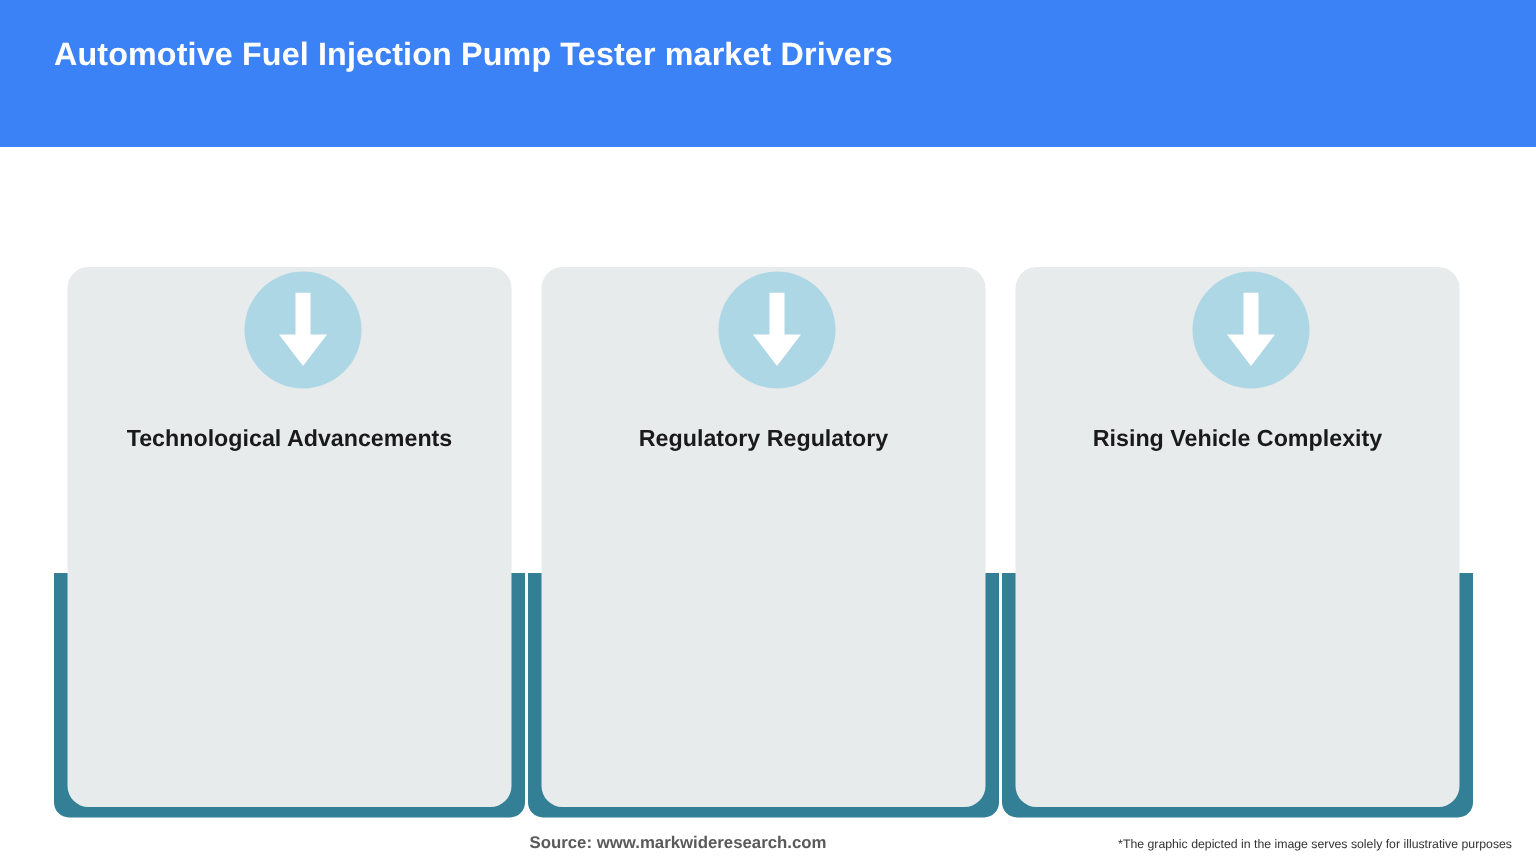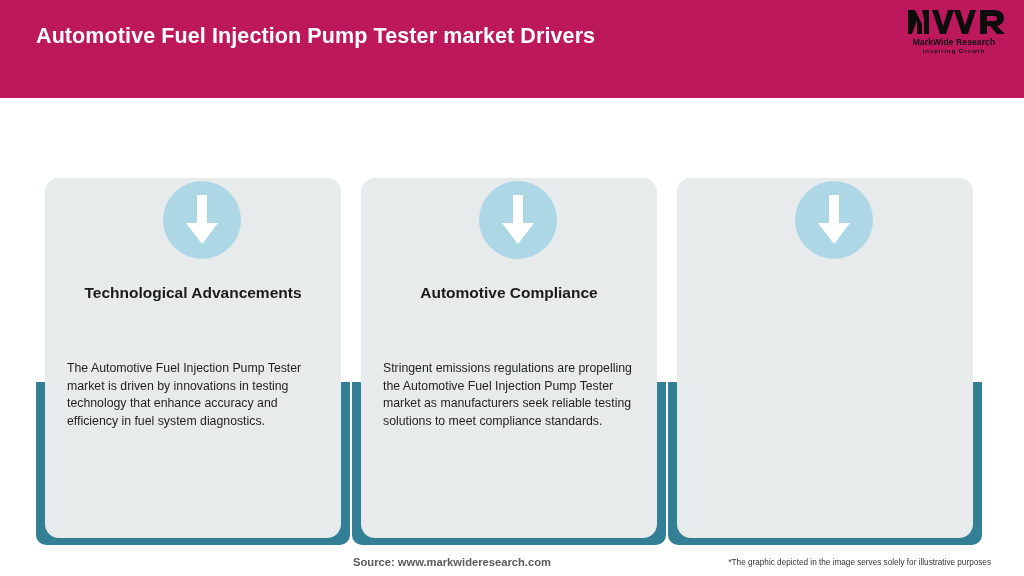--- a/index.html
+++ b/index.html
@@ -15,21 +15,21 @@
     position: relative;
   }
 
   
   .header {
     position: absolute;
     left: 0;
     top: 0;
     width: 1024px;
     height: 98px;
-    background: #be185d;
+    background: #3b82f6;
   }
   .header-title {
     position: absolute;
     left: 36px;
     top: 24px;
     font-size: 21.5px;
     font-weight: bold;
     color: #ffffff;
     letter-spacing: 0.1px;
     white-space: nowrap;
@@ -151,88 +151,69 @@
     left: 0;
     top: 556px;
     width: 904px;
     text-align: center;
     font-size: 11.2px;
     font-weight: bold;
     color: #5a5a5a;
   }
   .disclaimer {
     position: absolute;
-    right: 33px;
+    right: 16px;
     top: 558px;
     font-size: 8.2px;
     color: #333333;
     white-space: nowrap;
   }
 </style>
 </head>
 <body>
 
 <div class="header">
   <div class="header-title">Automotive Fuel Injection Pump Tester market Drivers</div>
 
-  <div class="logo">
-    <span class="logo-mark">
-      <svg width="104" height="28" viewBox="0 0 104 28" xmlns="http://www.w3.org/2000/svg">
-        <g fill="#0d0d0d">
-
-          <path d="M6 26 L6 2 L13 2 L20 16 L20 26 L15 26 L15 12 L10 26 Z"></path>
-          <path d="M20 2 L27 2 L27 26 L22 26 L22 11 Z"></path>
-
-          <path d="M30 2 L36 2 L41 18 L46 2 L52 2 L44 26 L38 26 Z"></path>
-          <path d="M52 2 L58 2 L63 18 L68 2 L74 2 L66 26 L60 26 Z"></path>
-
-          <path d="M78 2 L92 2 C99 2 102 6 102 10 C102 14 99 17 95 18 L103 26 L95 26 L88 18 L85 18 L85 26 L78 26 Z M85 8 L85 13 L92 13 C94 13 95 12 95 10.5 C95 9 94 8 92 8 Z"></path>
-        </g>
-      </svg>
-    </span>
-    <span class="logo-name">MarkWide Research</span>
-    <span class="logo-tagline">Inspiring Growth</span>
-  </div>
 </div>
 
 <div class="cards">
 
   <div class="card-wrap c0">
     <div class="bracket"></div>
     <div class="card">
       <div class="icon-circle">
         <svg class="arrow-svg" viewBox="0 0 36 50" xmlns="http://www.w3.org/2000/svg">
           <path d="M13 0 L23 0 L23 28 L34 28 L18 49 L2 28 L13 28 Z" fill="#ffffff"></path>
         </svg>
       </div>
       <div class="card-title">Technological Advancements</div>
-      <div class="card-body">The Automotive Fuel Injection Pump Tester market is driven by innovations in testing technology that enhance accuracy and efficiency in fuel system diagnostics.</div>
     </div>
   </div>
 
   <div class="card-wrap c1">
     <div class="bracket"></div>
     <div class="card">
       <div class="icon-circle">
         <svg class="arrow-svg" viewBox="0 0 36 50" xmlns="http://www.w3.org/2000/svg">
           <path d="M13 0 L23 0 L23 28 L34 28 L18 49 L2 28 L13 28 Z" fill="#ffffff"></path>
         </svg>
       </div>
-      <div class="card-title">Automotive Compliance</div>
-      <div class="card-body">Stringent emissions regulations are propelling the Automotive Fuel Injection Pump Tester market as manufacturers seek reliable testing solutions to meet compliance standards.</div>
+      <div class="card-title">Regulatory Regulatory</div>
     </div>
   </div>
 
   <div class="card-wrap c2">
     <div class="bracket"></div>
     <div class="card">
       <div class="icon-circle">
         <svg class="arrow-svg" viewBox="0 0 36 50" xmlns="http://www.w3.org/2000/svg">
           <path d="M13 0 L23 0 L23 28 L34 28 L18 49 L2 28 L13 28 Z" fill="#ffffff"></path>
         </svg>
       </div>
+      <div class="card-title">Rising Vehicle Complexity</div>
     </div>
   </div>
 
 </div>
 
 <div class="source">Source: www.markwideresearch.com</div>
 <div class="disclaimer">*The graphic depicted in the image serves solely for illustrative purposes</div>
 
 </body></html>

